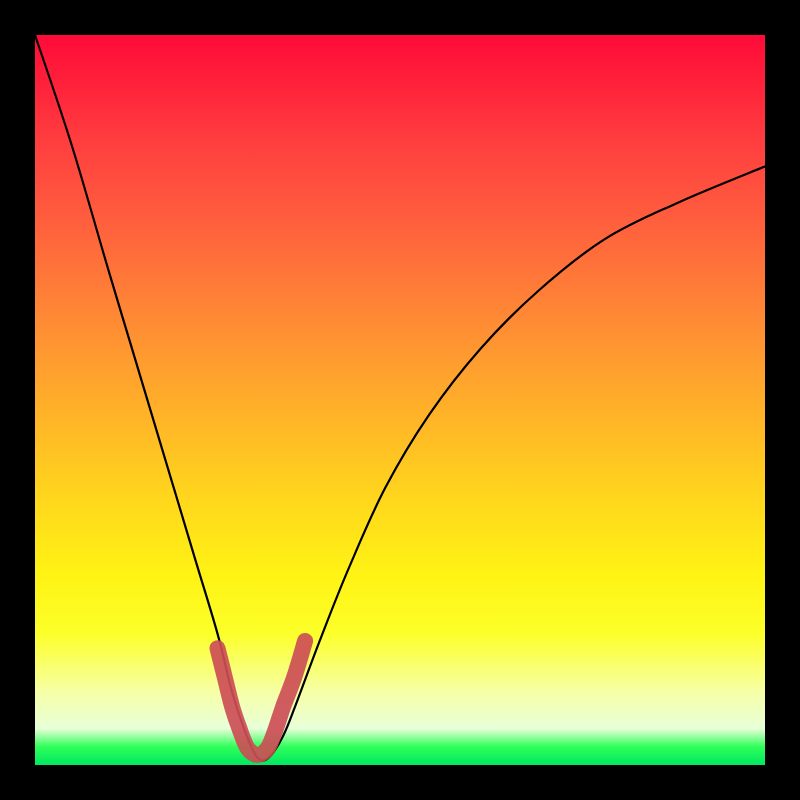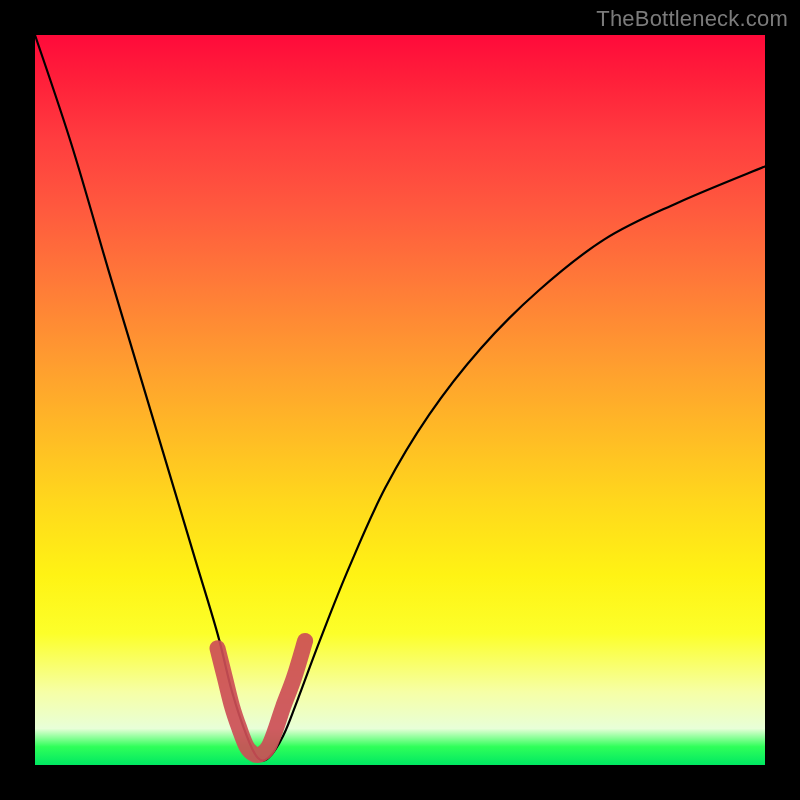--- a/index.html
+++ b/index.html
@@ -71,14 +71,13 @@
     <svg class="curve" viewBox="0 0 730 730" preserveAspectRatio="none">
       <g>
         <path id="main-curve" fill="none" stroke="#000" stroke-width="2.2" stroke-linecap="round" stroke-linejoin="round" d="M 0 0 C 6.569999999999999 19.71, 23.36 67.452, 36.5 109.5 C 49.64 151.548, 62.488 198.12199999999996, 73 233.59999999999997 C 83.512 269.078, 87.016 280.32, 94.9 306.6 C 102.784 332.88000000000005, 108.916 353.32000000000005, 116.8 379.6 C 124.684 405.88, 130.816 426.32000000000005, 138.7 452.6 C 146.58399999999997 478.88, 152.71599999999998 499.32000000000005, 160.6 525.6 C 168.484 551.88, 175.93 574.948, 182.5 598.6 C 189.07 622.2520000000001, 191.84400000000002 638.604, 197.10000000000002 657 C 202.35600000000002 675.396, 207.101 688.9739999999999, 211.7 700.8 C 216.29899999999998 712.626, 218.708 718.758, 222.65 722.7 C 226.592 726.642, 229.001 726.642, 233.6 722.7 C 238.19899999999998 718.758, 242.94400000000002 711.312, 248.20000000000002 700.8 C 253.45600000000002 690.2879999999999, 256.23 681.382, 262.8 664.3 C 269.37 647.218, 275.502 629.552, 284.7 605.9 C 293.89799999999997 582.2479999999999, 302.07399999999996 560.4939999999999, 313.9 532.9 C 325.726 505.306, 335.94599999999997 480.194, 350.4 452.6 C 364.854 425.00600000000003, 377.11800000000005 404.56600000000003, 394.20000000000005 379.6 C 411.28200000000004 354.634, 425.59000000000003 336.23800000000006, 445.3 313.90000000000003 C 465.01 291.562, 481.36199999999997 275.21000000000004, 503.7 255.5 C 526.038 235.79, 544.434 220.16799999999998, 569.4 204.39999999999998 C 594.366 188.63199999999998, 613.492 181.03999999999996, 642.4 167.89999999999998 C 671.308 154.76, 714.232 137.97000000000008, 730 131.4000000000001"></path>
       </g>
       <g id="marker-group" fill="none" stroke="#cc4e56" stroke-width="16" stroke-linecap="round" stroke-linejoin="round" opacity="0.92">
         <path id="marker-path" d="M 182.5 613.2 C 183.814 618.456, 187.172 631.888, 189.8 642.4 C 192.42800000000003 652.9119999999999, 194.47200000000004 662.402, 197.10000000000002 671.6 C 199.728 680.798, 201.77200000000002 686.273, 204.4 693.5 C 207.028 700.727, 209.072 707.151, 211.7 711.75 C 214.32799999999997 716.349, 216.37199999999999 717.736, 219 719.05 C 221.62800000000001 720.3639999999999, 223.67200000000003 720.3639999999999, 226.3 719.05 C 228.928 717.736, 230.972 716.349, 233.6 711.75 C 236.22799999999998 707.151, 238.272 700.727, 240.9 693.5 C 243.52800000000002 686.273, 244.91500000000002 680.798, 248.20000000000002 671.6 C 251.485 662.402, 255.20799999999997 654.226, 259.15 642.4 C 263.092 630.574, 268.129 612.47, 270.1 605.9"></path>
       </g>
     </svg>
   </div>
 
-  <div class="watermark">TheBottleneck.com</div>
 </div>
 
 </body></html>

